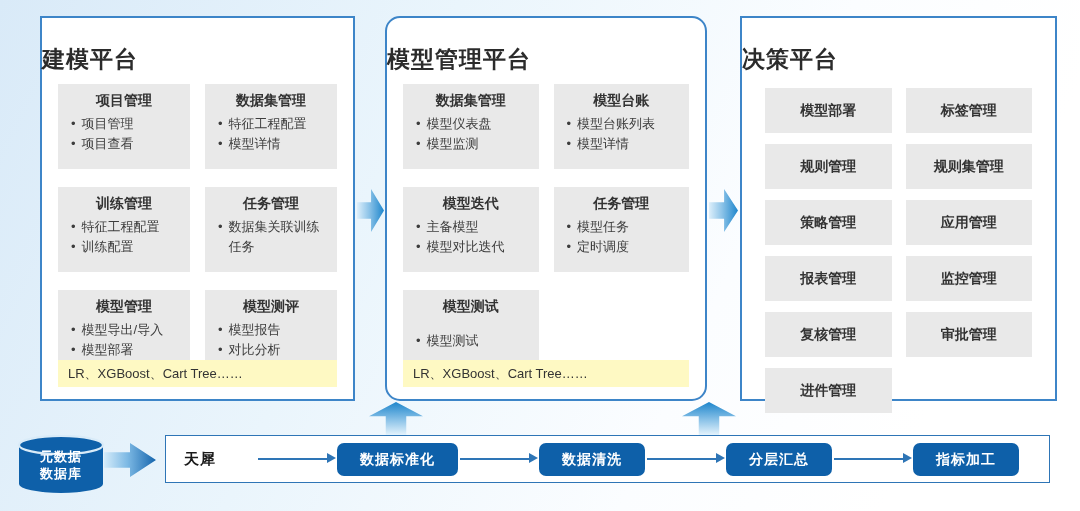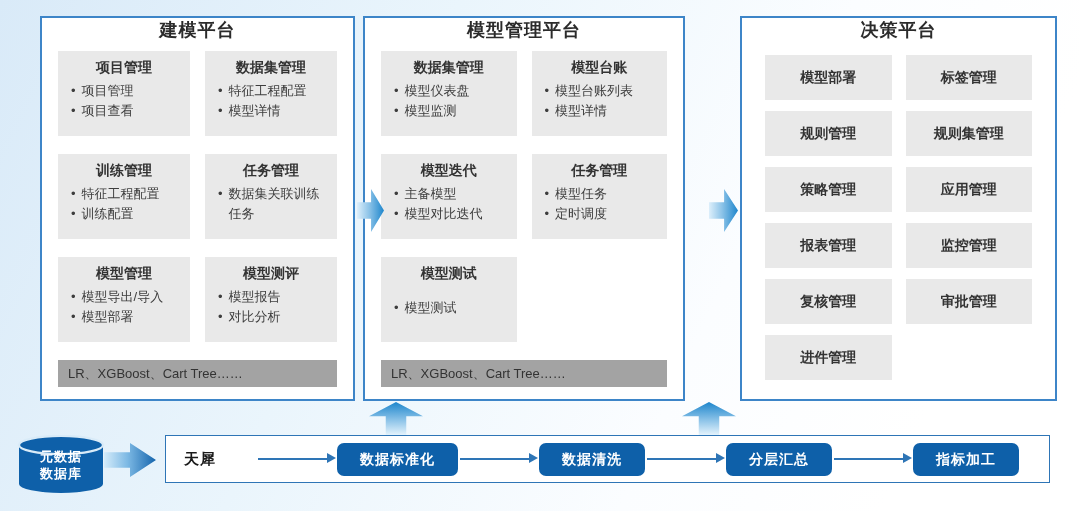--- a/index.html
+++ b/index.html
@@ -14,23 +14,22 @@
     background:linear-gradient(115deg,#d9eaf8 0%,#eaf5fc 35%,#fbfdff 65%,#ffffff 85%);
   }
   
   .panel{
     position:absolute;top:16px;height:385px;
     background:#ffffff;
     border:2px solid #3d85c8;
     box-sizing:border-box;
   }
   .panel-title{
-    margin:0 0 9px;
-    text-align:center;
-    font-size:18px;font-weight:bold;color:#2b2b2b;
+    margin:26px 0 9px;
+    font-size:23px;font-weight:bold;color:#2b2b2b;
     letter-spacing:1px;
   }
   .cards{
     display:grid;
     grid-template-columns:1fr 1fr;
     gap:18px 15px;
     padding:0 16px;
   }
   .card{
     background:#e9e9e9;
@@ -53,21 +52,21 @@
   .bullet::before{
     content:"•";
     flex:0 0 auto;
     margin:0 6px 0 5px;
     color:#3d3d3d;
   }
   .gap-before{margin-top:15px;}
   .footer-bar{
     position:absolute;left:16px;right:16px;bottom:12px;
     height:27px;line-height:27px;
-    background:#a3a3a3;
+    background:#fef9c3;
     font-size:13px;color:#333;
     padding-left:10px;
   }
   
   .btn-grid{
     display:grid;
     grid-template-columns:1fr 1fr;
     gap:11px 14px;
     padding:4px 23px 0;
   }
@@ -179,21 +178,21 @@
       </div>
       <div class="card">
         <div class="card-title">模型测评</div>
         <div class="bullet">模型报告</div>
         <div class="bullet">对比分析</div>
       </div>
     </div>
     <div class="footer-bar">LR、XGBoost、Cart Tree……</div>
   </section>
 
-  <section class="panel" style="left:363px;width:322px;">
+  <section class="panel" style="left:385px;width:322px;border-radius:15px;">
     <h2 class="panel-title">模型管理平台</h2>
     <div class="cards">
       <div class="card">
         <div class="card-title">数据集管理</div>
         <div class="bullet">模型仪表盘</div>
         <div class="bullet">模型监测</div>
       </div>
       <div class="card">
         <div class="card-title">模型台账</div>
         <div class="bullet">模型台账列表</div>

